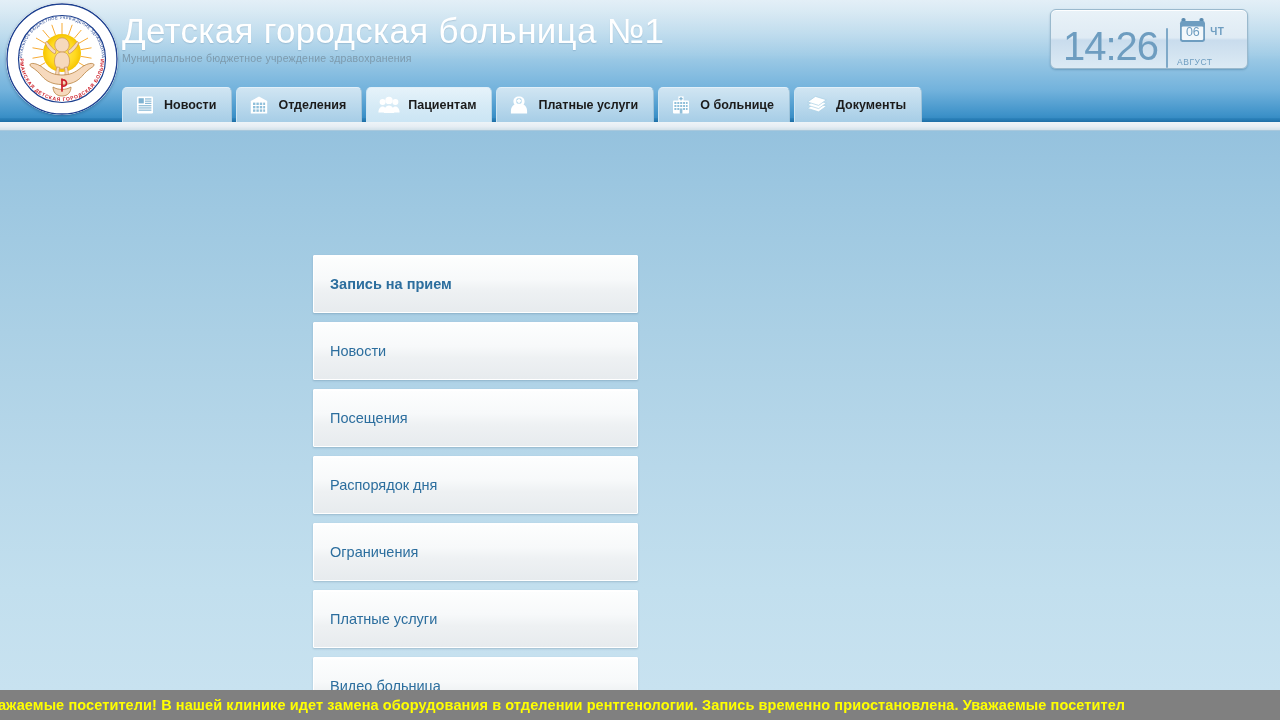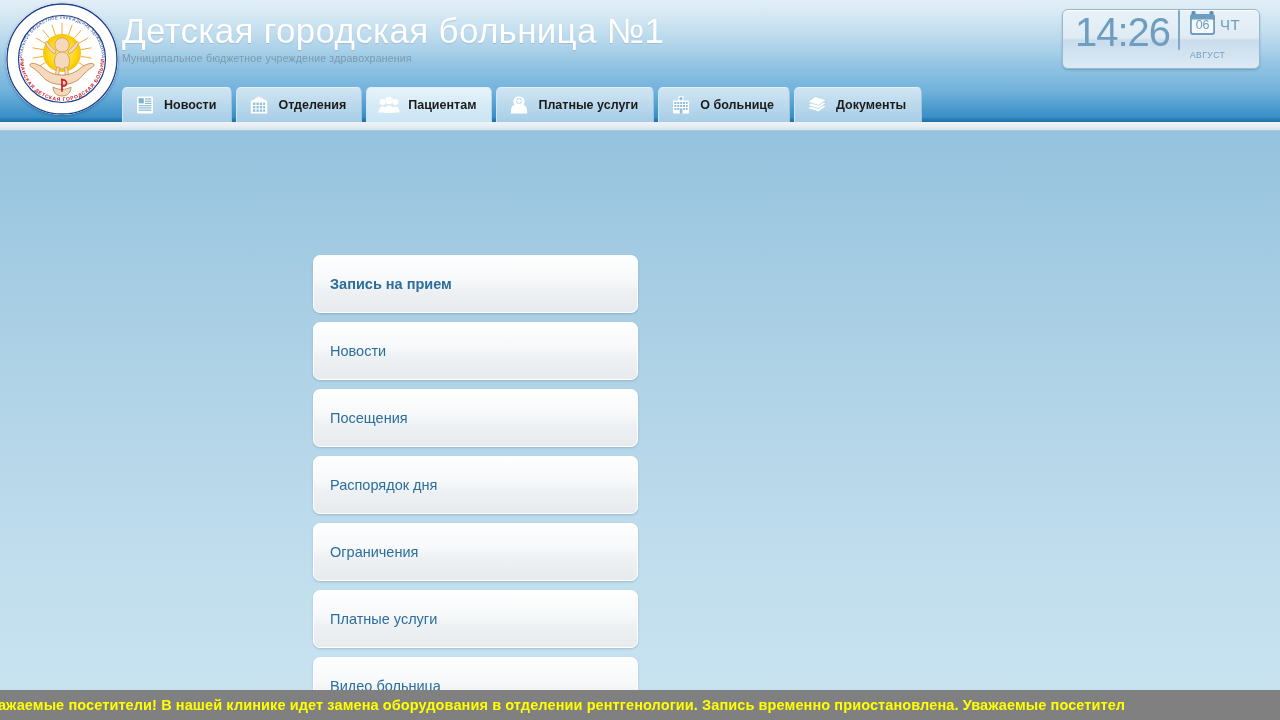--- a/index.html
+++ b/index.html
@@ -82,28 +82,28 @@
     font-size: 10.5px;
     line-height: 14px;
     color: #7d9aad;
     letter-spacing: 0.2px;
     white-space: nowrap;
   }
 
   
   .clock-widget {
     position: absolute;
-    right: 20px; top: 9px;
+    right: 32px; top: 9px;
     width: 196px; height: 58px;
     border-radius: 6px;
     border: 1px solid #9ab9cd;
     background: linear-gradient(to bottom, #e9f2f8 0%, #dfebf4 48%, #c9dced 52%, #dceaf4 100%);
     box-shadow: inset 0 1px 0 rgba(255,255,255,0.9), 0 1px 2px rgba(0,50,90,0.25);
     display: flex;
-    align-items: flex-start;
+    align-items: flex-end;
     overflow: hidden;
   }
   .clock-time {
     flex: 0 0 auto;
     padding-left: 12px;
     font-size: 40px;
     line-height: 44px;
     font-weight: 300;
     color: #6e9dc0;
     letter-spacing: -1px;
@@ -122,25 +122,26 @@
     position: relative;
   }
   .cal-row { display: flex; align-items: flex-start; }
   .cal-icon {
     position: relative;
     width: 27px; height: 26px;
   }
   .cal-icon svg { display: block; }
   .cal-weekday {
     margin-left: 4px;
-    font-size: 15px;
+    font-size: 10px;
     line-height: 10px;
     color: #6e9dc0;
     padding-top: 10px;
     letter-spacing: 0.4px;
+    font-weight: bold;
   }
   .cal-month {
     font-size: 8.5px;
     line-height: 11px;
     color: #6e9dc0;
     letter-spacing: 0.5px;
     margin-top: 14px;
     margin-right: 14px;
   }
 
@@ -213,21 +214,21 @@
   }
   .menu-grid {
     display: flex;
     flex-wrap: wrap;
     gap: 9px 14px;
   }
   .menu-btn {
     box-sizing: border-box;
     width: 325px;
     height: 58px;
-    border-radius: 7px;
+    border-radius: 1px;
     background: linear-gradient(to bottom, #fdfefe 0%, #f7f9fa 42%, #eef1f3 62%, #e7ebee 100%);
     border: 1px solid #ffffff;
     box-shadow: 0 1px 2px rgba(30,70,100,0.22), inset 0 1px 0 rgba(255,255,255,0.95);
     display: flex;
     align-items: center;
     padding: 0 16px;
     cursor: pointer;
     overflow: hidden;
   }
   .menu-btn-label {

